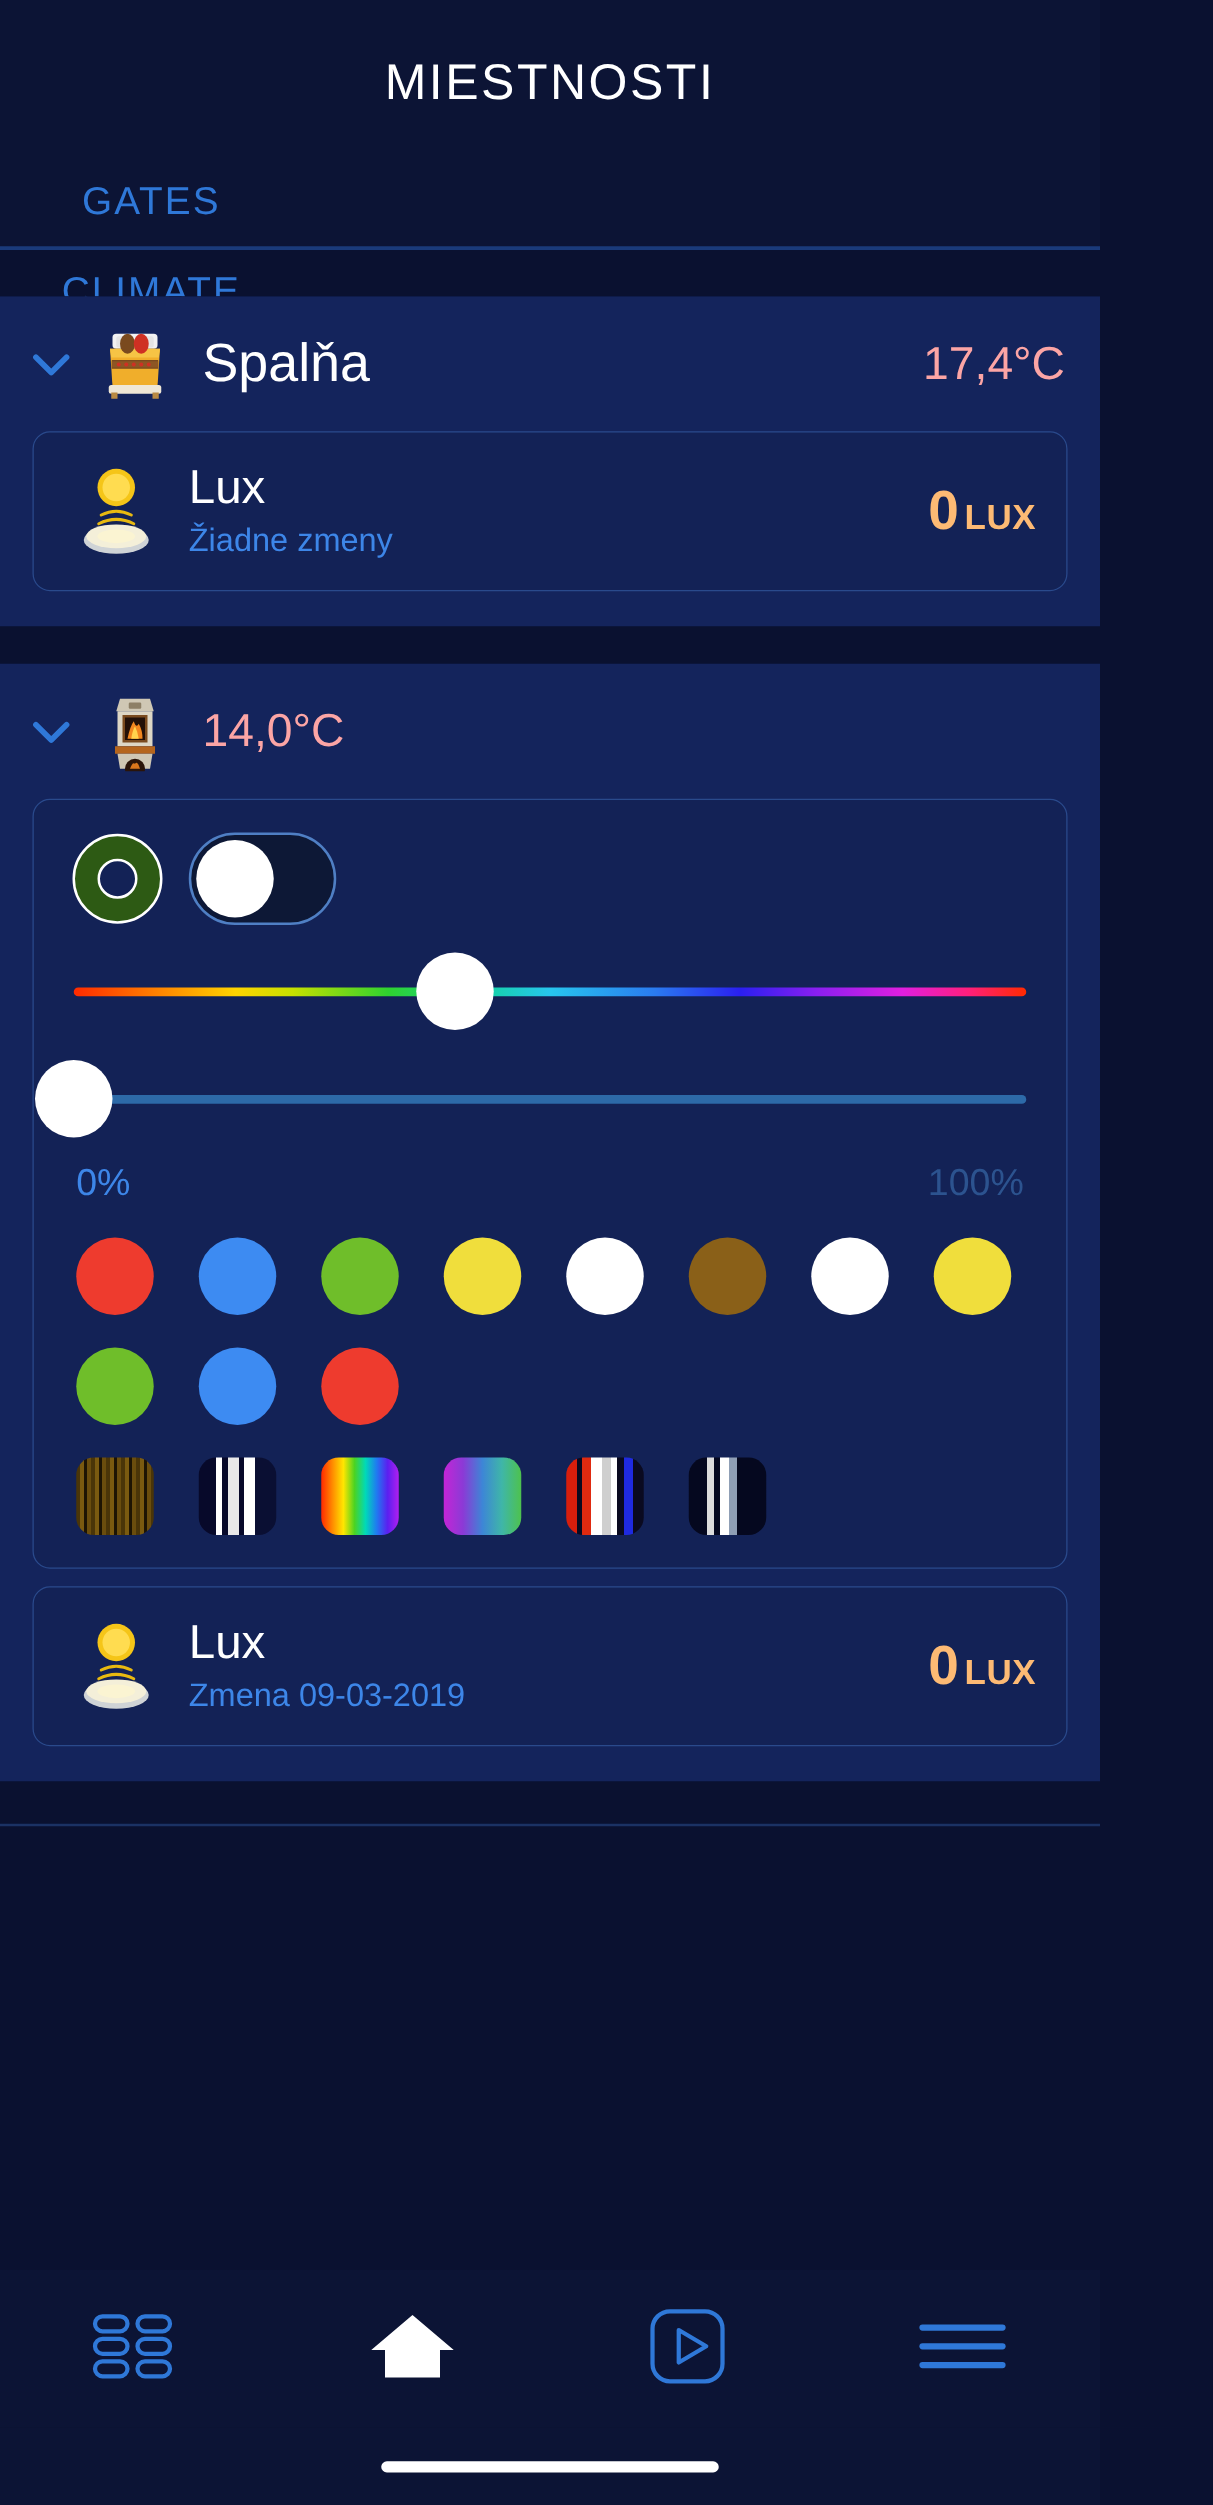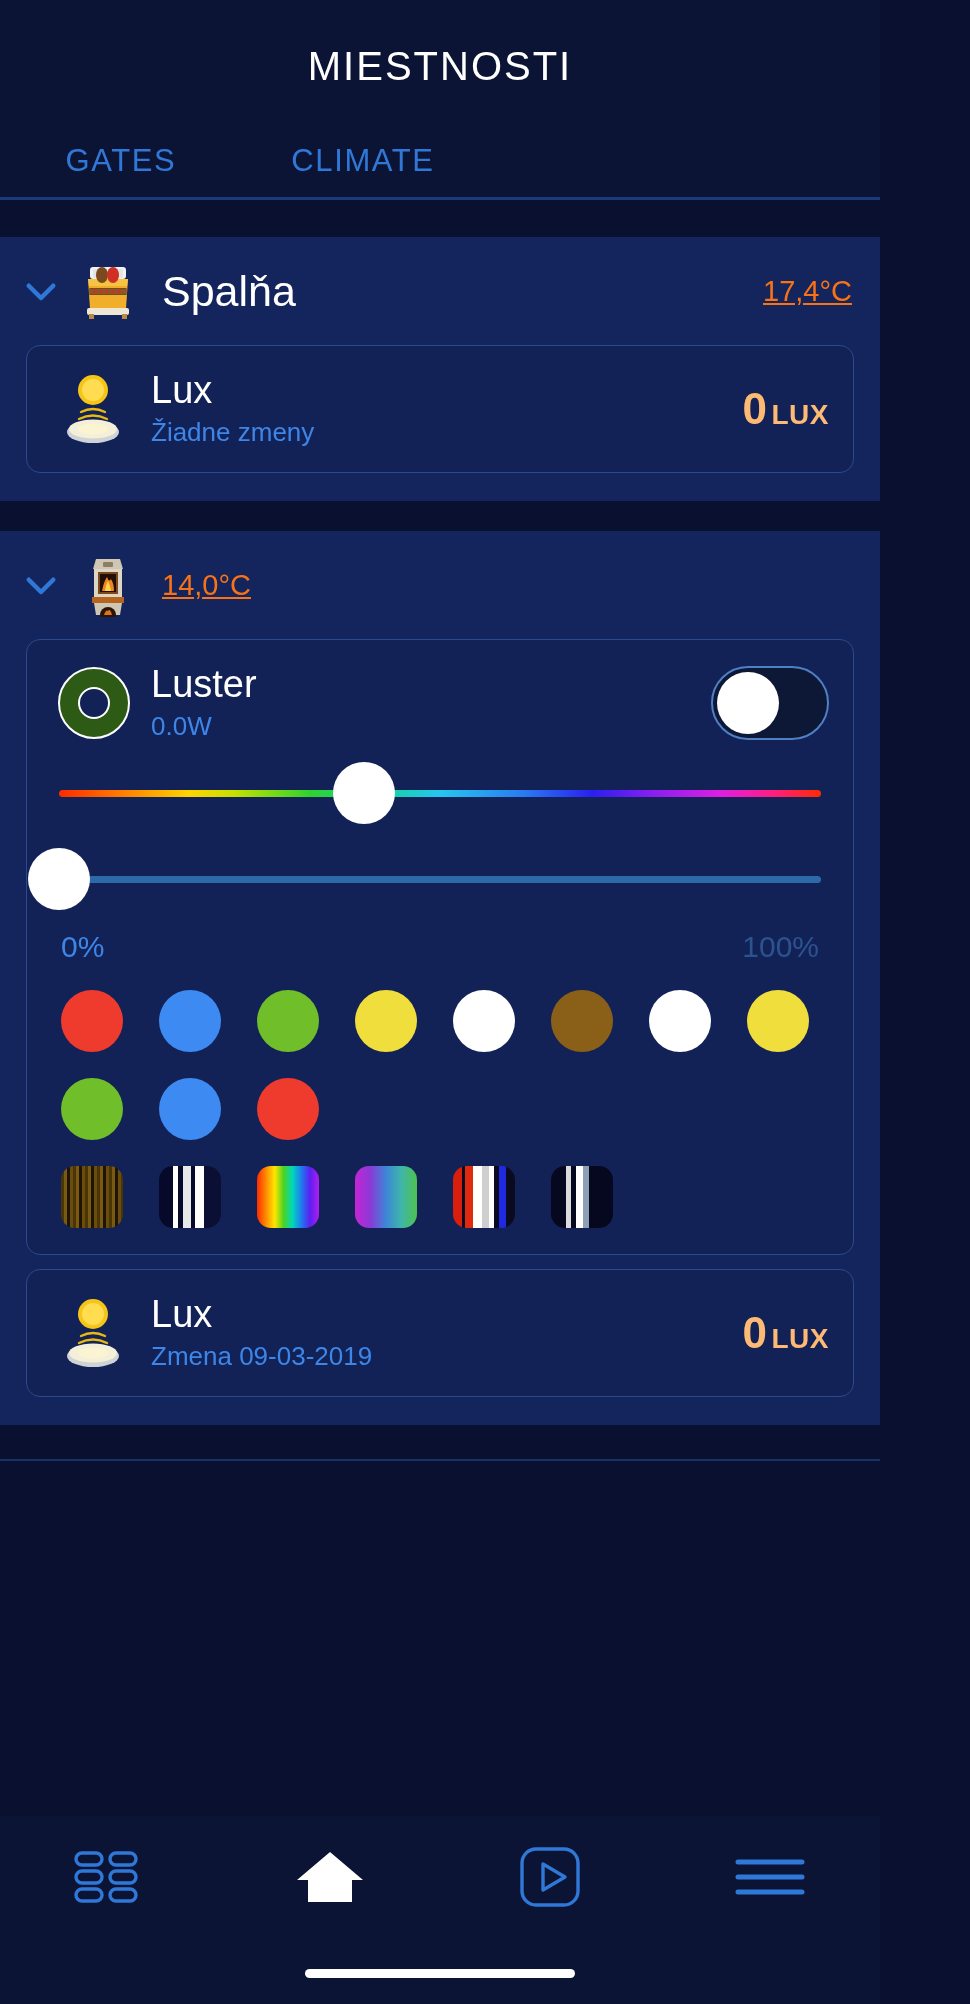--- a/index.html
+++ b/index.html
@@ -28,21 +28,22 @@
     font-size: 40px;
     letter-spacing: 2px;
     font-weight: 300;
     padding-bottom: 36px;
   }
   .tabs {
     display: flex;
     position: relative;
     padding: 0 0 0 0;
     height: 72px;
-    align-items: flex-end;
+    align-items: flex-start;
+    flex-direction: column;
   }
   .tab {
     flex: 0 0 auto;
     width: 242px;
     text-align: center;
     font-size: 31px;
     letter-spacing: 1.6px;
     color: #2f78d8;
     font-weight: 400;
     position: relative;
@@ -101,24 +102,23 @@
     margin-right: 18px;
     position: relative;
   }
   .room-name {
     color: #ffffff;
     font-size: 43px;
     font-weight: 300;
     flex: 1 1 auto;
   }
   .room-temp {
-    color: #f97316;
-    font-size: 29px;
+    color: #fca5a5;
+    font-size: 37px;
     font-weight: 400;
-    text-decoration: underline;
   }
 
   
   .card {
     margin: 0 26px 14px 26px;
     border: 1px solid #2a4a8c;
     border-radius: 14px;
     background: #132256;
     padding: 20px 24px;
   }
@@ -386,24 +386,20 @@
           </svg>
         </div>
         <div class="room-temp">14,0°C</div>
       </div>
 
       <div class="card">
         <div class="dev-row">
           <div class="dev-icon">
             <div class="donut"></div>
           </div>
-          <div class="dev-text">
-            <div class="dev-name">Luster</div>
-            <div class="dev-sub">0.0W</div>
-          </div>
           <div class="toggle">
             <div class="knob"></div>
           </div>
         </div>
 
         <div class="slider-wrap">
           <div class="track-hue"></div>
           <div class="knob-round" id="hue-knob" style="left: 40%;"></div>
         </div>
 

